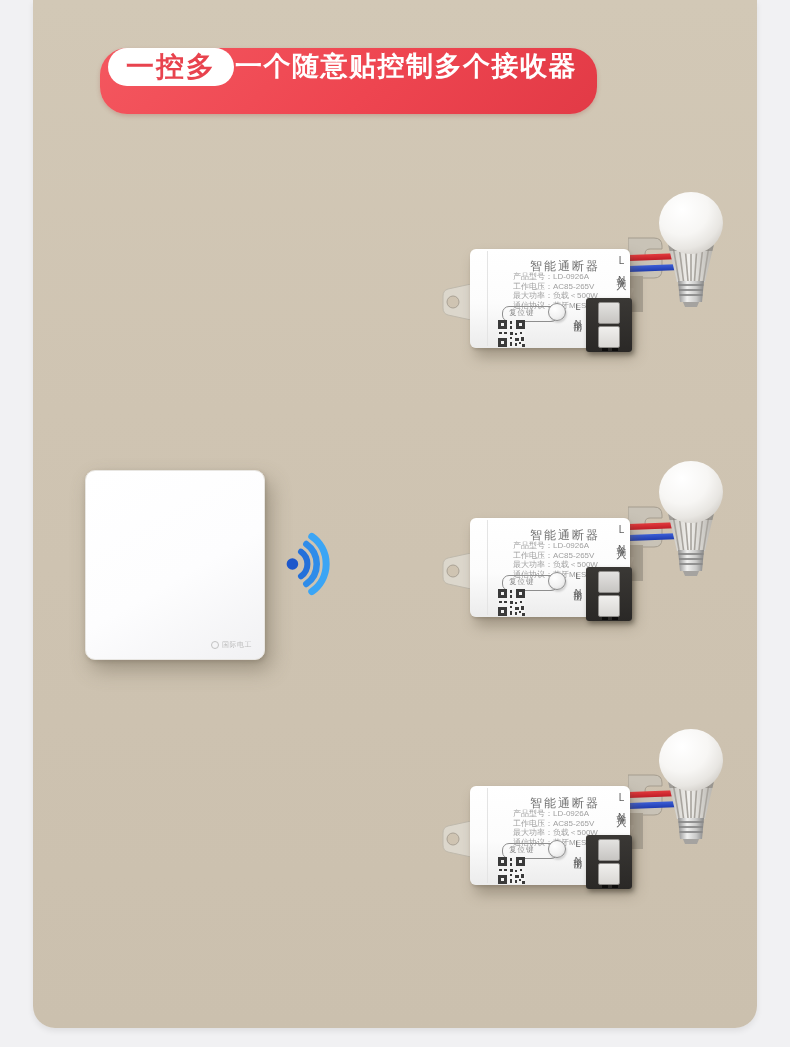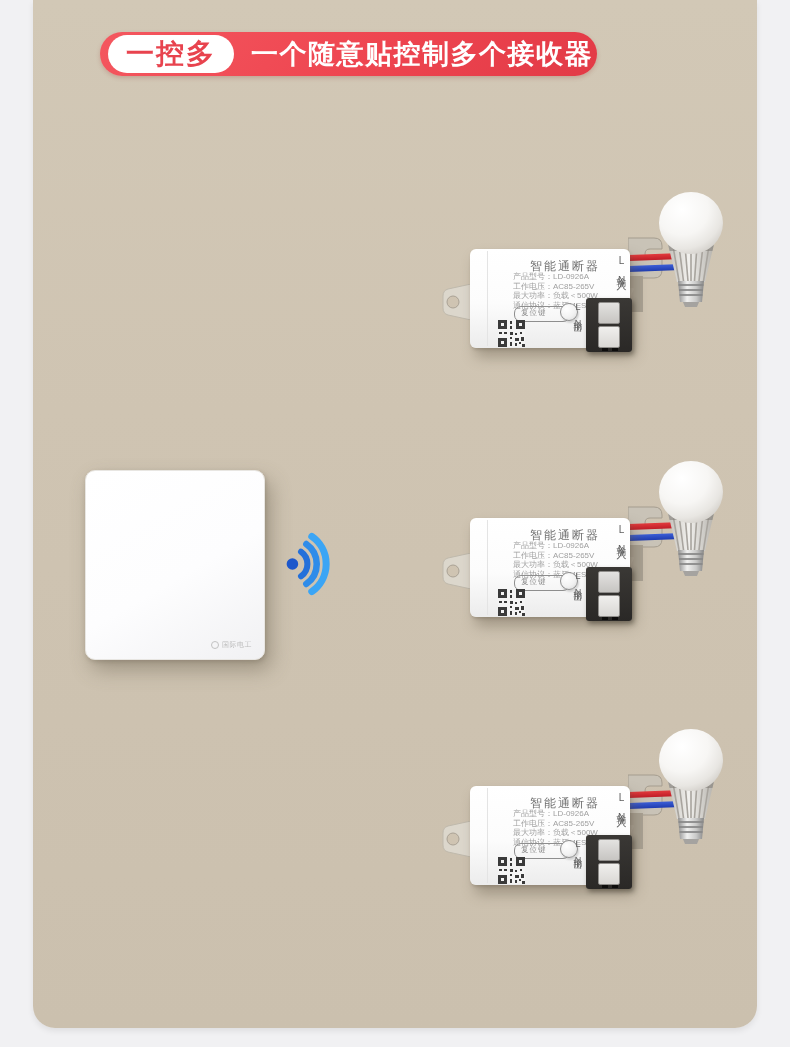--- a/index.html
+++ b/index.html
@@ -4,28 +4,28 @@
 <style>
   * { margin:0; padding:0; box-sizing:border-box; }
   html,body { width:790px; height:1047px; }
   body { font-family:"Liberation Sans","DejaVu Sans",sans-serif; background:#f1f1f3; position:relative; overflow:hidden; }
 
   .card { position:absolute; left:33px; top:0; width:724px; height:1028px;
           background:linear-gradient(180deg,#d2c8b6 0%,#cfc4b2 40%,#cbc0ae 100%);
           border-radius:0 0 22px 22px; box-shadow:0 3px 6px rgba(0,0,0,.08); }
 
   
-  .badge { position:absolute; left:100px; top:32px; width:497px; height:44px;
+  .badge { position:absolute; left:100px; top:48px; width:497px; height:66px;
            background:linear-gradient(135deg,#f4575f 0%,#ee4550 55%,#e23a46 100%);
-           border-radius:27px; display:flex; align-items:center;
+           border-radius:27px; display:flex; align-items:flex-start;
            box-shadow:0 2px 4px rgba(150,60,50,.25); }
   .badge-pill { margin-left:8px; width:126px; height:38px; background:#fff; border-radius:19px;
                 display:flex; align-items:center; justify-content:center; }
   .badge-pill span { color:#e8434e; font-size:28px; font-weight:bold; letter-spacing:2px; }
-  .badge-headline { color:#fff; font-size:27px; font-weight:bold; letter-spacing:1.5px; margin-left:17px; white-space:nowrap; }
+  .badge-headline { color:#fff; font-size:27px; font-weight:bold; letter-spacing:1.5px; margin-left:1px; white-space:nowrap; }
 
   
   .switch-panel { position:absolute; left:85px; top:470px; width:180px; height:190px;
                   background:linear-gradient(150deg,#ffffff 0%,#fdfdfe 55%,#f1f1f3 100%);
                   border-radius:10px; border:1px solid #e8e6e2;
                   box-shadow:6px 10px 20px rgba(105,95,78,.45), 1px 2px 4px rgba(105,95,78,.3); }
   .brand { position:absolute; right:12px; bottom:9px; display:flex; align-items:center; gap:3px; }
   .brand-ring { width:8px; height:8px; border:1px solid #c2c2c2; border-radius:50%; }
   .brand-text { font-size:7px; color:#bcbcbc; letter-spacing:.5px; }
 
@@ -40,21 +40,21 @@
             border-radius:6px;
             box-shadow:5px 9px 14px rgba(95,85,68,.4), 1px 2px 3px rgba(95,85,68,.25); }
   .module::before { content:""; position:absolute; left:17px; top:2px; bottom:2px; width:1px; background:#e4e4e4; }
   .module-title { position:absolute; left:18px; top:9px; width:112px; text-align:right;
                   font-size:12px; color:#6f6f6f; letter-spacing:2px; font-weight:normal; }
   .specs { position:absolute; left:43px; top:23px; }
   .spec-line { font-size:8px; line-height:9.5px; color:#a0a0a0; white-space:nowrap; transform-origin:left top; }
   .vtext { writing-mode:vertical-lr; text-orientation:upright; color:#5c5c5c; }
   .in-label  { position:absolute; left:144px; top:6px;  font-size:10px; letter-spacing:3px; }
   .out-label { position:absolute; left:101px; top:53px; font-size:9px;  letter-spacing:2px; }
-  .reset { position:absolute; left:44px; top:57px; width:56px; height:16px;
+  .reset { position:absolute; left:32px; top:57px; width:56px; height:16px;
            border:1.5px solid #8e8e8e; border-radius:7px; }
   .reset-label { position:absolute; left:6px; top:0.5px; font-size:7.5px; color:#8e8e8e; letter-spacing:1px; }
   .reset-knob { position:absolute; right:-9px; top:-4.5px; width:18px; height:18px; border-radius:50%;
                 border:1.5px solid #8e8e8e;
                 background:radial-gradient(circle at 35% 30%,#ffffff 0%,#f2f2f2 55%,#d8d8d8 100%);
                 box-shadow:1px 2px 2px rgba(0,0,0,.15); }
   .qr { position:absolute; left:28px; top:71px; width:27px; height:27px; }
 
   .foot { position:absolute; left:108px; top:98px; width:84px; height:11px;
           background:linear-gradient(90deg,#948c7e,#b2aa9c); transform:skewX(-24deg); border-radius:2px; }

